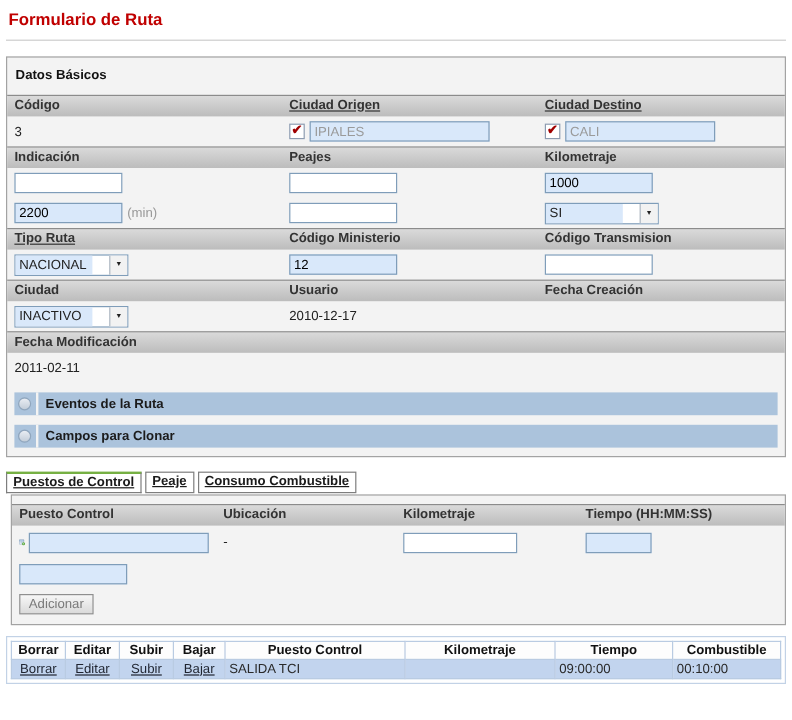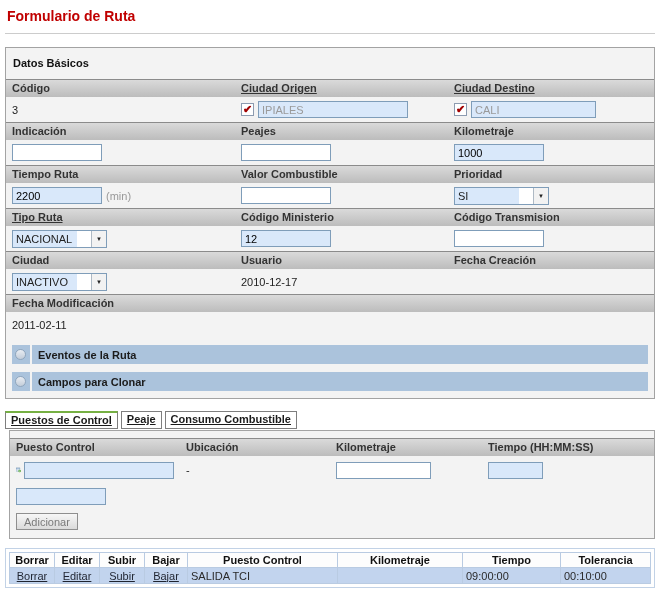--- a/index.html
+++ b/index.html
@@ -113,25 +113,20 @@
         <input class="inp white w90" value="" style="">
       </div>
     <div>
         <input class="inp white w90" value="" style="">
       </div>
     <div>
         <input class="inp blue w90" value="1000" style="">
       </div>
   </div>
 
-  <div class="hdr3">
-    <div>Tiempo Ruta</div>
-    <div>Valor Combustible</div>
-    <div>Prioridad</div>
-  </div>
   <div class="val3">
     <div>
       <input class="inp blue w90" value="2200" style="">
       <span class="suffix">(min)</span>
     </div>
     <div>
         <input class="inp white w90" value="" style="">
       </div>
     <div>
       <span class="combo">
@@ -261,21 +256,21 @@
     </colgroup>
     <thead>
       <tr>
         <th>Borrar</th>
         <th>Editar</th>
         <th>Subir</th>
         <th>Bajar</th>
         <th>Puesto Control</th>
         <th>Kilometraje</th>
         <th>Tiempo</th>
-        <th>Tolerancia</th>
+        <th>Combustible</th>
       </tr>
     </thead>
     <tbody>
       <tr>
         <td class="ctr"><span class="tblnk">Borrar</span></td>
         <td class="ctr"><span class="tblnk">Editar</span></td>
         <td class="ctr"><span class="tblnk">Subir</span></td>
         <td class="ctr"><span class="tblnk">Bajar</span></td>
         <td><span class="it">SALIDA TCI</span></td>
         <td><span class="it"></span></td>

